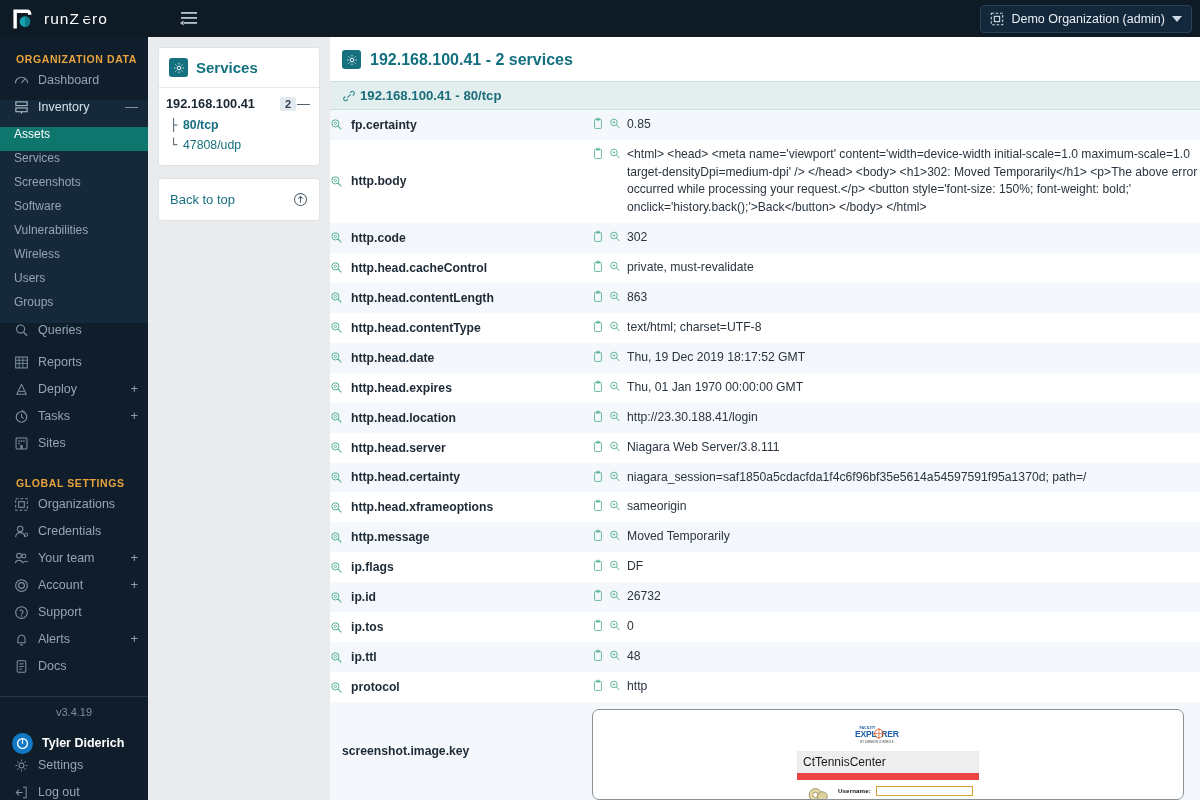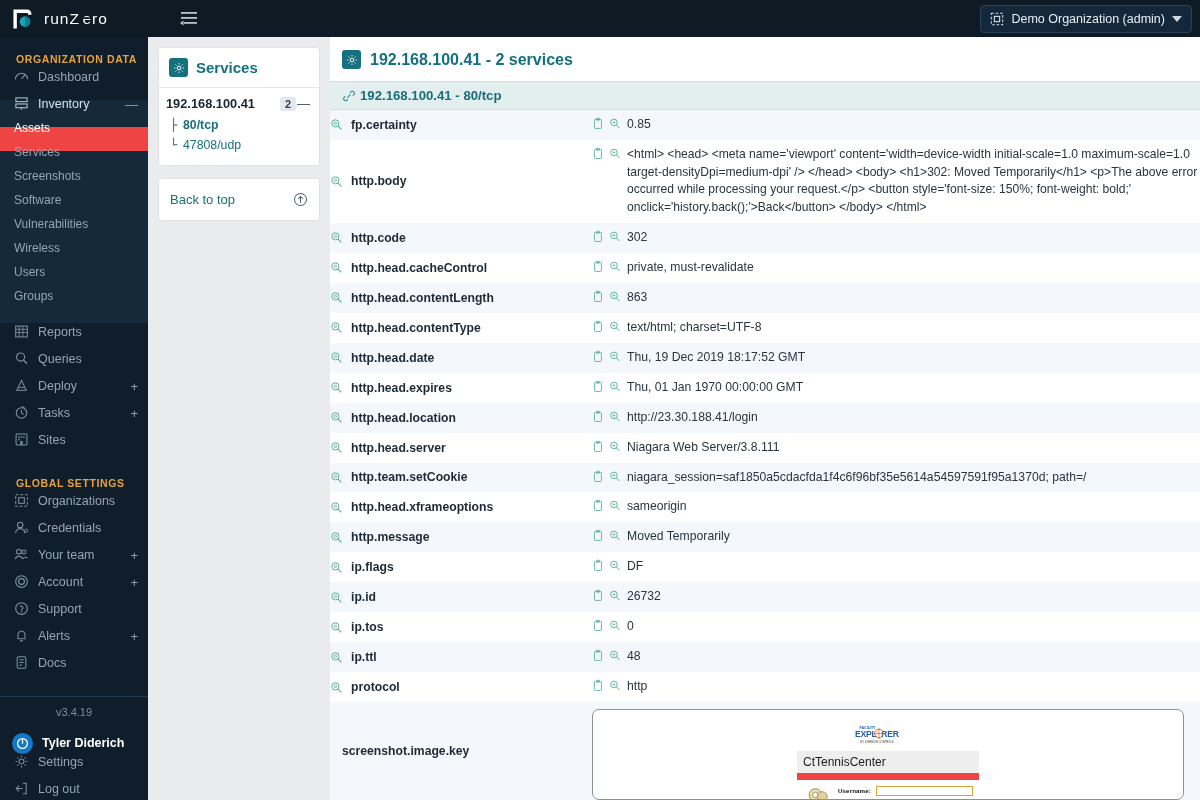--- a/index.html
+++ b/index.html
@@ -37,28 +37,28 @@
   .sidebar {
     width: 148px; flex: 0 0 148px; background: #101e2b;
     color: #9fb0bf; font-size: 12.5px; position: relative;
     padding-top: 8px;
   }
   .side-head {
     color: #e8a33d; font-size: 10.5px; letter-spacing: .6px;
     padding: 8px 0 8px 16px; font-weight: 700;
   }
   .side-item {
-    display: flex; align-items: flex-end; gap: 9px;
-    padding: 0 10px 16px 14px; height: 27px; cursor: pointer;
+    display: flex; align-items: flex-start; gap: 9px;
+    padding: 0 10px 4px 14px; height: 27px; cursor: pointer;
     color: #93a5b5; font-size: 12.5px; position: relative;
   }
   .side-item .lbl { flex: 1 1 auto; white-space: nowrap; overflow: hidden; }
   .side-item.active-parent { background: #16293b; color: #d5e2ec; }
   .side-item.sub { padding-left: 14px; height: 24px; font-size: 12px; }
-  .side-item.sub.selected { background: #ef4444; color: #ffffff; }
+  .side-item.sub.selected { background: #0f766e; color: #ffffff; }
   .side-ico { width: 15px; height: 15px; flex: 0 0 15px; display: block; opacity: .85; }
   .plus, .minus { color: #8ea0b0; font-size: 13px; line-height: 1; }
   .subgroup { background: #16293b; padding-bottom: 4px; }
   .side-divider { height: 1px; background: #22384d; margin: 10px 0 0 0; }
   .version { text-align: center; color: #7d90a1; font-size: 11px; padding: 9px 0 10px 0; }
   .user-row { display: flex; align-items: center; gap: 9px; padding: 4px 10px 4px 12px; height: 30px; cursor: pointer; }
   .avatar {
     width: 21px; height: 21px; border-radius: 50%; background: #1178c4;
     display: flex; align-items: center; justify-content: center; flex: 0 0 21px;
   }
@@ -210,34 +210,34 @@
             <span class="lbl">Wireless</span>
           </div>
         <div class="side-item sub">
             <span class="lbl">Users</span>
           </div>
         <div class="side-item sub">
             <span class="lbl">Groups</span>
           </div>
       </div>
 
+      <div class="side-item">
+        <svg class="side-ico" viewBox="0 0 16 16">
+          <circle cx="7" cy="6.5" r="4.3" fill="none" stroke="#93a5b5" stroke-width="1.2"></circle>
+          <path d="M10.2 9.8 L14 13.6" stroke="#93a5b5" stroke-width="1.4"></path>
+        </svg>
+        <span class="lbl">Queries</span>
+      </div>
+
       <div class="side-item" style="margin-top:5px">
         <svg class="side-ico" viewBox="0 0 16 16">
           <rect x="1.8" y="2.2" width="12.4" height="11.6" fill="none" stroke="#93a5b5" stroke-width="1.1"></rect>
           <path d="M1.8 5.6 H14.2 M1.8 9 H14.2 M5.5 2.2 V13.8 M9.5 2.2 V13.8" stroke="#93a5b5" stroke-width=".9"></path>
         </svg>
         <span class="lbl">Reports</span>
-      </div>
-
-      <div class="side-item">
-        <svg class="side-ico" viewBox="0 0 16 16">
-          <circle cx="7" cy="6.5" r="4.3" fill="none" stroke="#93a5b5" stroke-width="1.2"></circle>
-          <path d="M10.2 9.8 L14 13.6" stroke="#93a5b5" stroke-width="1.4"></path>
-        </svg>
-        <span class="lbl">Queries</span>
       </div>
 
       <div class="side-item">
         <svg class="side-ico" viewBox="0 0 16 16">
           <path d="M3 13 L8 2.5 L13 13 Z" fill="none" stroke="#93a5b5" stroke-width="1.1"></path>
           <path d="M5 10 H11" stroke="#93a5b5" stroke-width="1"></path>
         </svg>
         <span class="lbl">Deploy</span>
         <span class="plus">+</span>
       </div>
@@ -700,21 +700,21 @@
               </td>
           </tr>
           <tr class="odd">
             <td class="k">
                 <span class="kcell">
               <svg width="13" height="13" viewBox="0 0 16 16">
                     <circle cx="6.6" cy="6.6" r="4.4" fill="none" stroke="#4fae93" stroke-width="1.2"></circle>
                     <circle cx="6.6" cy="6.6" r="1.5" fill="none" stroke="#4fae93" stroke-width="1"></circle>
                     <path d="M9.9 9.9 L14 14" stroke="#4fae93" stroke-width="1.3"></path>
                   </svg>
-              <span class="ktext">http.team.setCookie</span>
+              <span class="ktext">http.head.certainty</span>
                 </span>
               </td>
             <td class="v">
                 <span class="vcell">
               <span class="vicons">
                 <svg width="12" height="13" viewBox="0 0 16 16">
                       <rect x="3.4" y="2.6" width="9.2" height="12" rx="1" fill="none" stroke="#4fae93" stroke-width="1.1"></rect>
                       <rect x="6" y="1" width="4" height="2.6" rx=".6" fill="none" stroke="#4fae93" stroke-width="1.1"></rect>
                     </svg>
                 <svg width="12" height="13" viewBox="0 0 16 16">

